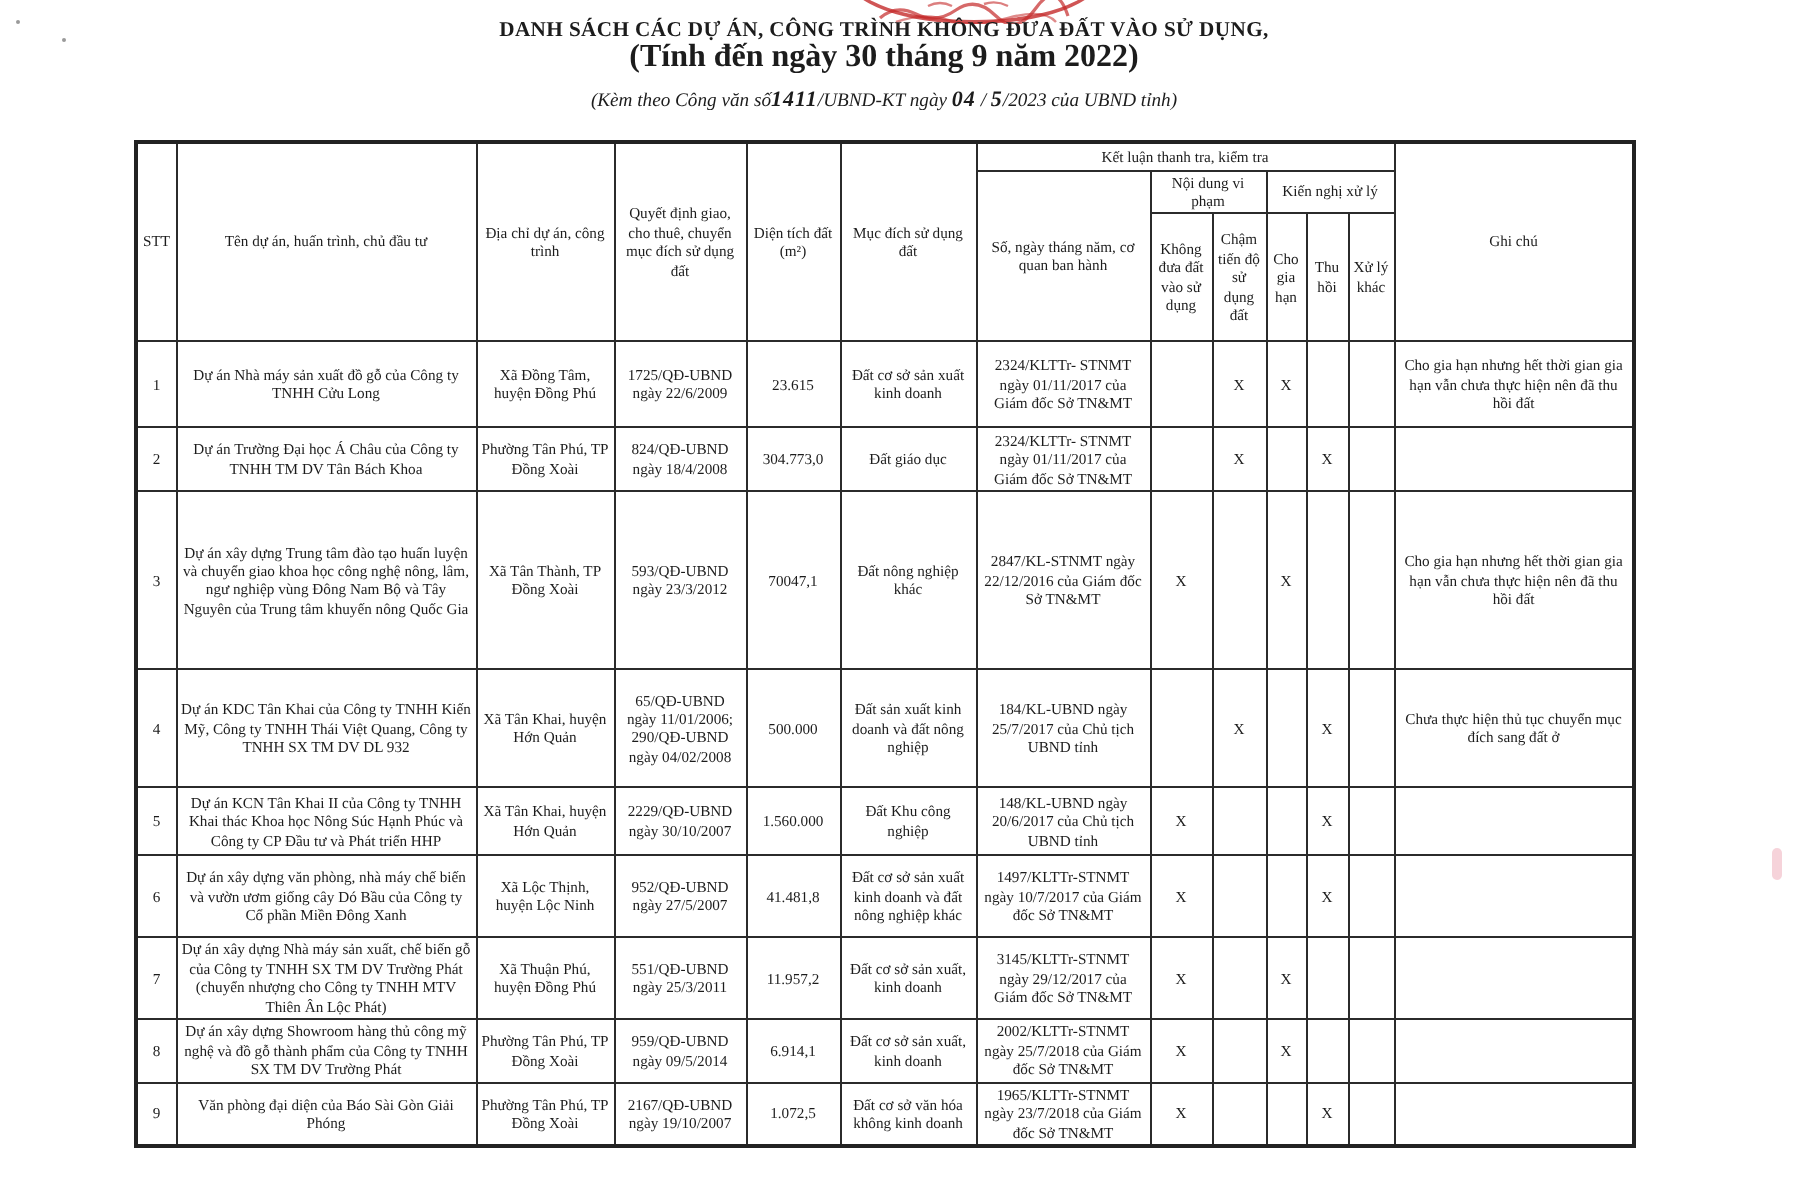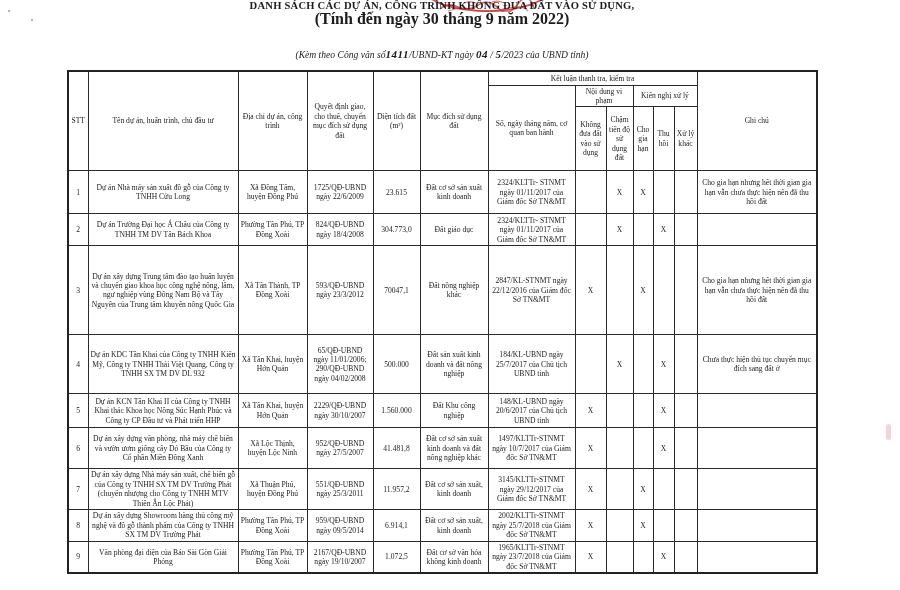--- a/index.html
+++ b/index.html
@@ -9,24 +9,24 @@
     -webkit-font-smoothing:antialiased;
   }
   .page{position:absolute;inset:0;}
   
   .stamp-wrap{position:absolute;left:424px;top:-34px;width:126px;height:46px;pointer-events:none;}
   .stamp-ring{position:absolute;inset:0;border:2.5px solid rgba(196,42,42,.8);border-radius:50%;}
   .stamp-scribble{position:absolute;left:10px;top:34px;width:104px;height:12px;}
   .speck{position:absolute;width:2px;height:2px;background:#9a9a9a;border-radius:50%;}
   .smudge{position:absolute;left:886px;top:424px;width:5px;height:16px;background:rgba(228,130,150,.35);border-radius:3px;}
   
-  .title-block{position:absolute;left:0;top:0;width:884px;text-align:center;}
+  .title-block{position:absolute;left:0;top:10px;width:884px;text-align:center;}
   .t1{font-size:10.6px;font-weight:bold;letter-spacing:.2px;line-height:12.5px;}
   .t2{font-size:16px;font-weight:bold;line-height:12px;}
-  .t3{font-size:9.6px;font-style:italic;margin-top:23px;}
+  .t3{font-size:9.6px;font-style:italic;margin-top:9px;}
   .hand{font-weight:bold;font-size:11px;font-style:italic;letter-spacing:.5px;}
   
   table{
     position:absolute;left:67px;top:70px;width:749px;
     border-collapse:collapse;table-layout:fixed;
     font-size:7.6px;line-height:1.25;
   }
   th,td{
     border:1px solid #2b2b2b;box-sizing:border-box;
     text-align:center;vertical-align:middle;padding:1px 2px;

